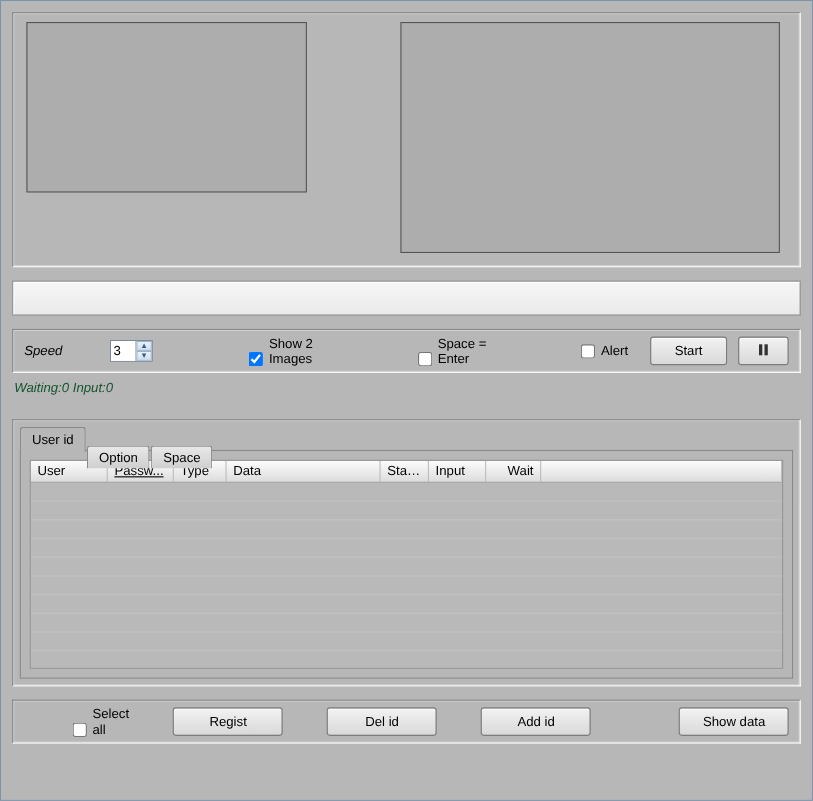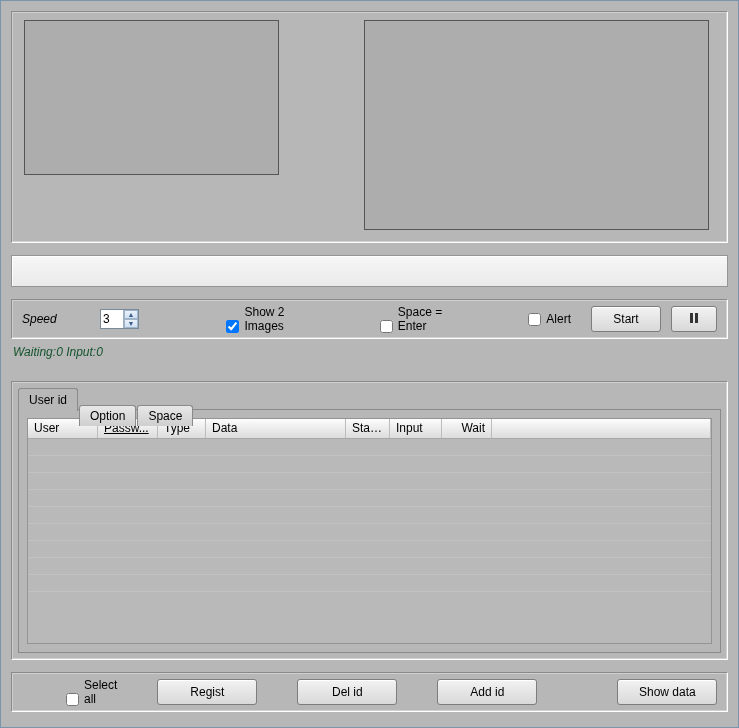--- a/index.html
+++ b/index.html
@@ -163,21 +163,21 @@
     border-color: #8a8a8a;
     z-index: 2;
     top: 0;
     padding-top: 4px;
     padding-bottom: 4px;
   }
   .tab-body {
     border: 1px solid #8a8a8a;
     background: #b7b7b7;
     padding: 8px;
-    height: 244px;
+    height: 208px;
   }
 
   
   .listview {
     border: 1px solid #949494;
     height: 100%;
     background: #bcbcbc;
     overflow: hidden;
   }
   .lv-header {

